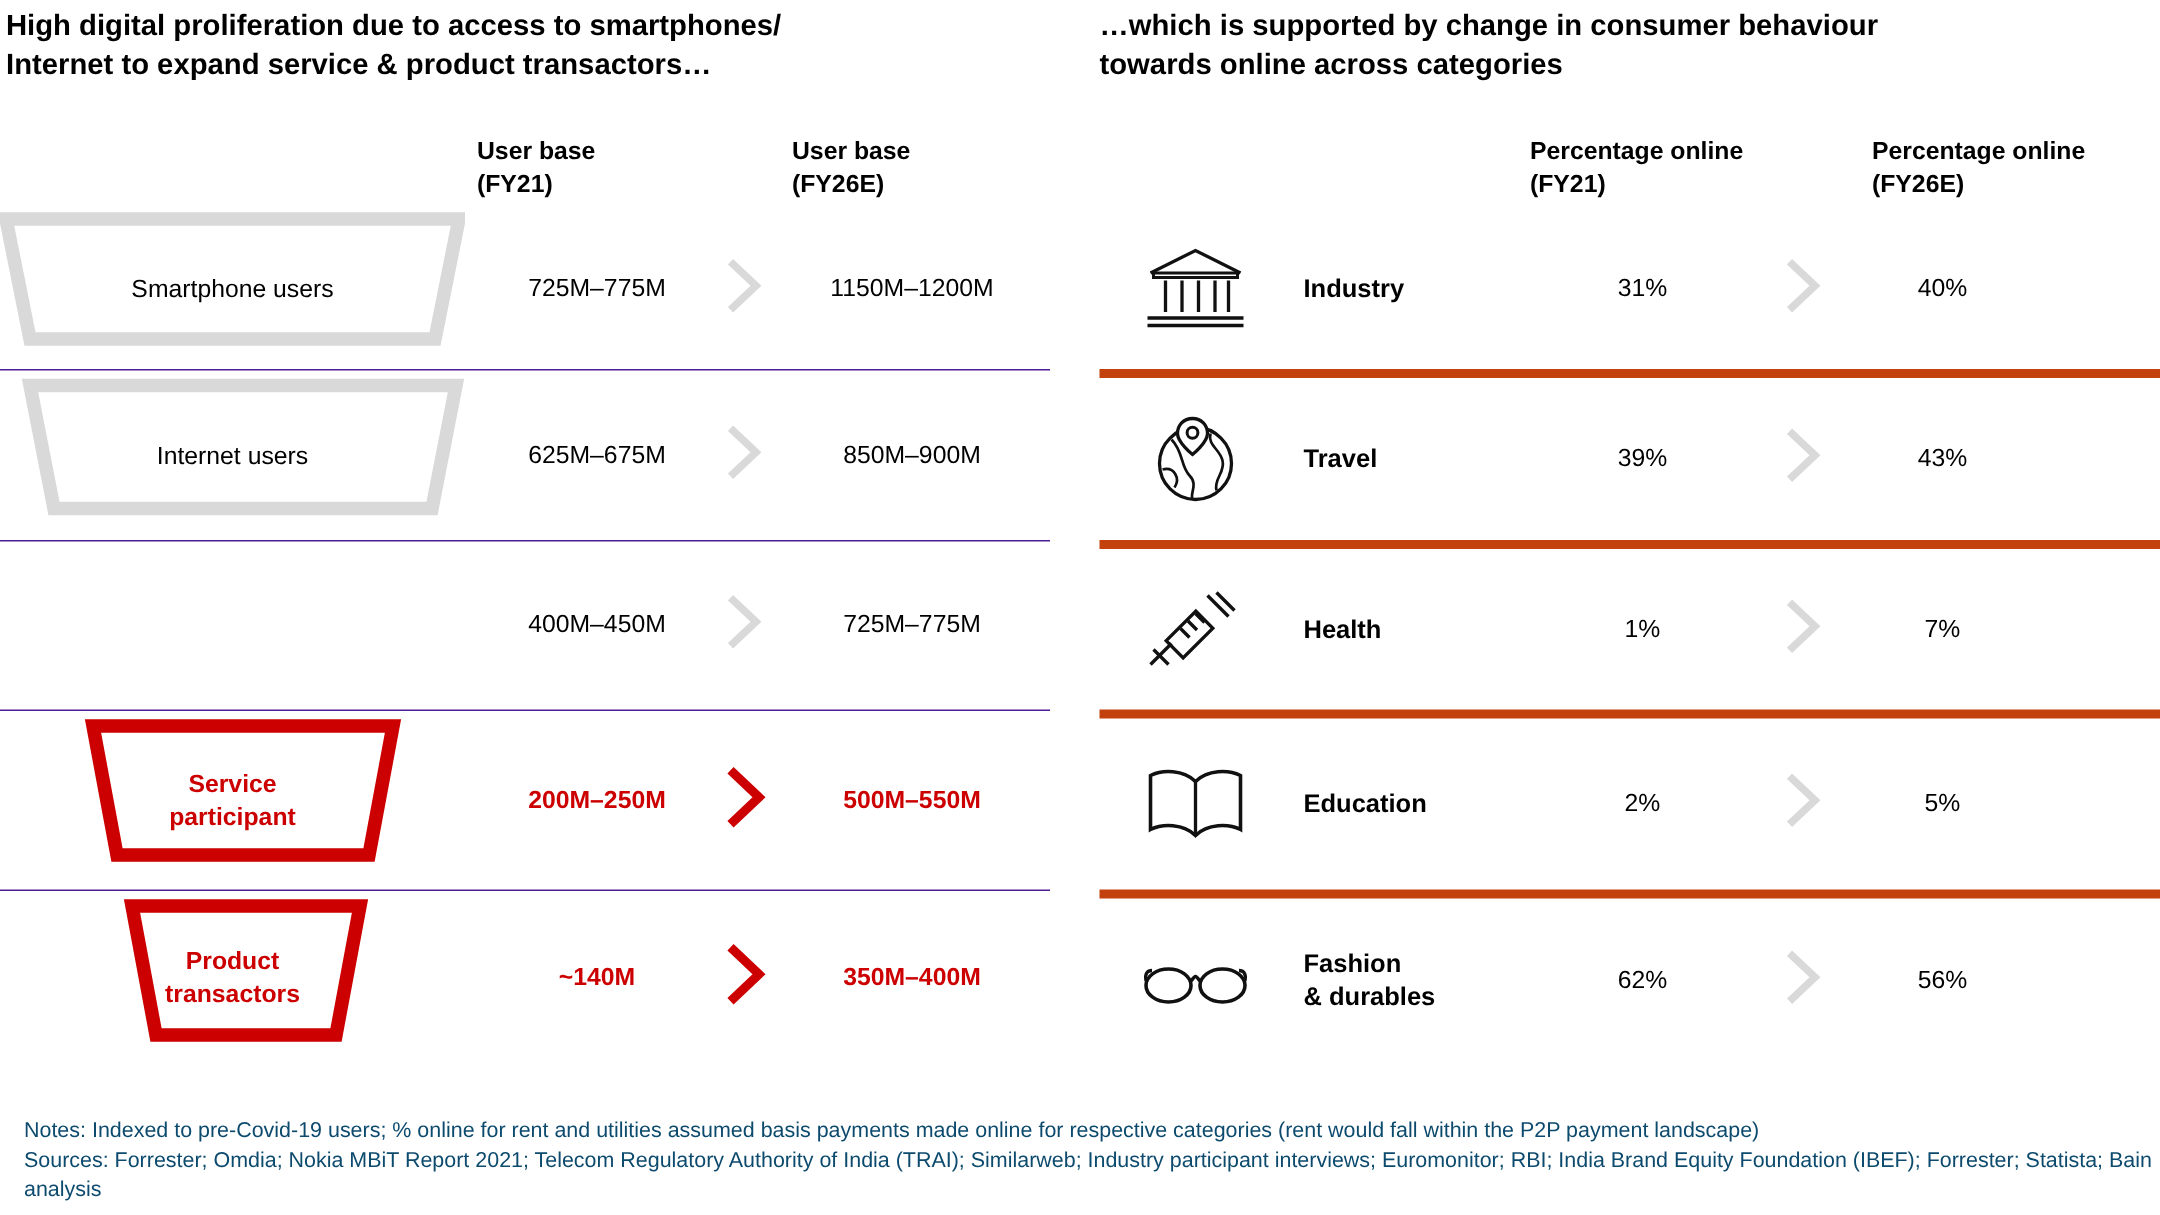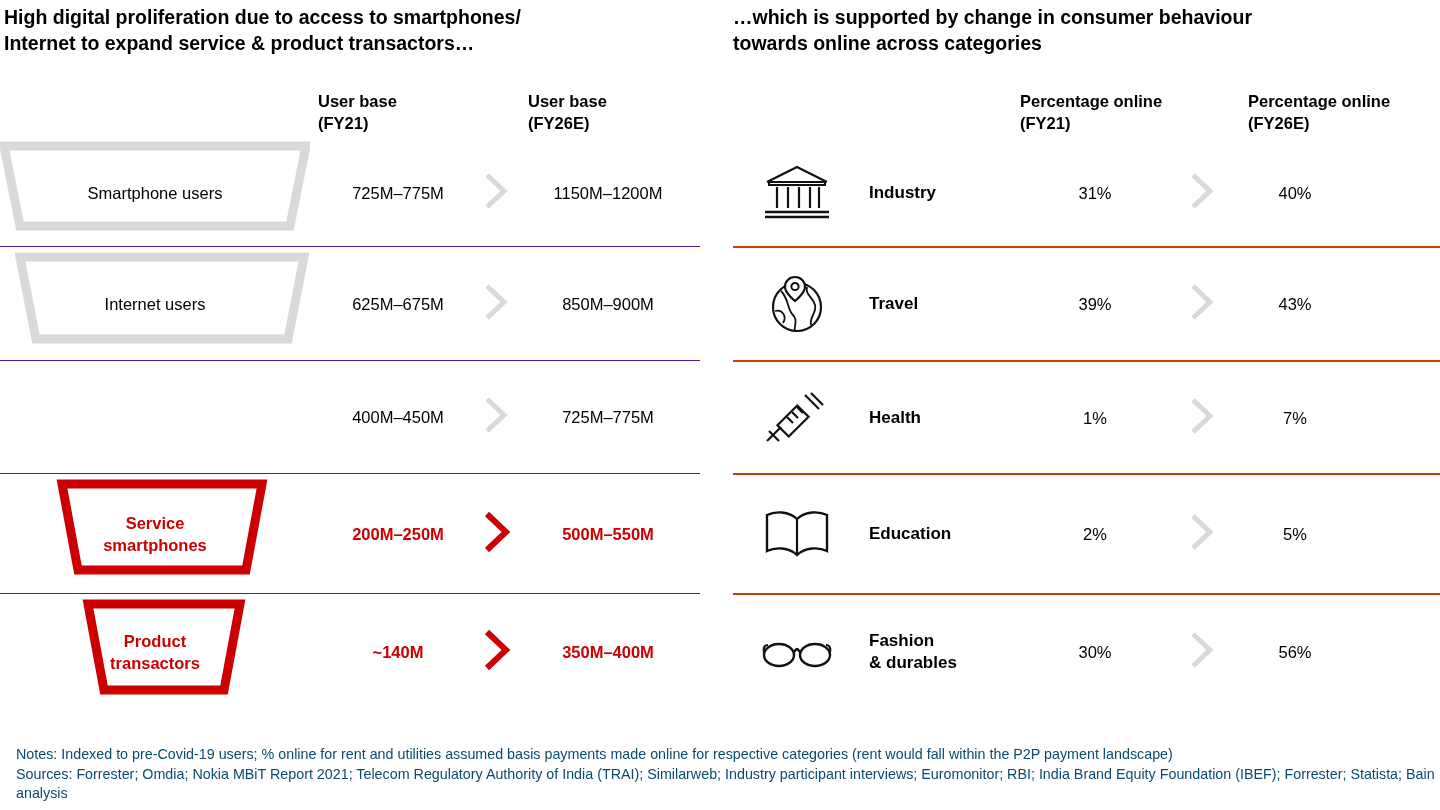--- a/index.html
+++ b/index.html
@@ -74,21 +74,21 @@
 
   .chev {
     position: absolute;
     top: 50%;
     transform: translateY(-50%);
     left: 482px;
   }
 
   
   #right-panel { position: absolute; left: 733px; top: 140px; width: 707px; }
-  .rrow { position: relative; border-top: 2px solid #c2410c; }
+  .rrow { position: relative; border-top: 6px solid #c2410c; }
   .rrow.first { border-top: none; }
   .icon-box {
     position: absolute; left: 28px; top: 50%;
     transform: translateY(-50%);
     width: 72px; height: 62px;
   }
   .cat {
     position: absolute; left: 136px; top: 50%;
     transform: translateY(-50%);
     font-size: 17px; font-weight: bold; line-height: 22px;
@@ -179,21 +179,21 @@
       </div>
     </div>
 
     <div class="row" style="height:120px;">
       <div class="row-inner">
         <div class="funnel-wrap">
           <svg class="funnel-svg" width="310" height="120" viewBox="0 0 310 120">
             <path d="M62 10 L262 10 L246 96 L78 96 Z" fill="none" stroke="#cc0000" stroke-width="9"></path>
           </svg>
           <div class="funnel-label hl">Service
-smartphones</div>
+participant</div>
         </div>
         <div class="val v1 hl">200M–250M</div>
         <div class="chev">
           <svg width="30" height="44" viewBox="0 0 30 44">
               <polyline points="5,4 24,22 5,40" fill="none" stroke="#cc0000" stroke-width="6"></polyline>
             </svg>
         </div>
         <div class="val v2 hl">500M–550M</div>
       </div>
     </div>
@@ -312,21 +312,21 @@
         <svg width="72" height="62" viewBox="0 0 72 62">
           <ellipse cx="18" cy="34" rx="15" ry="11" fill="none" stroke="#111" stroke-width="2.4"></ellipse>
           <ellipse cx="54" cy="34" rx="15" ry="11" fill="none" stroke="#111" stroke-width="2.4"></ellipse>
           <path d="M33 31 C36 27, 36 27, 39 31" fill="none" stroke="#111" stroke-width="2.4"></path>
           <path d="M3 31 C2 26, 4 24, 7 24" fill="none" stroke="#111" stroke-width="2.2"></path>
           <path d="M69 31 C70 26, 68 24, 65 24" fill="none" stroke="#111" stroke-width="2.2"></path>
         </svg>
       </div>
       <div class="cat">Fashion
 &amp; durables</div>
-      <div class="pct p1">30%</div>
+      <div class="pct p1">62%</div>
       <div class="rchev">
         <svg width="28" height="40" viewBox="0 0 28 40">
             <polyline points="5,4 22,20 5,36" fill="none" stroke="#d9d9d9" stroke-width="5"></polyline>
           </svg>
       </div>
       <div class="pct p2">56%</div>
     </div>
   </div>
 
   <div class="footer">

